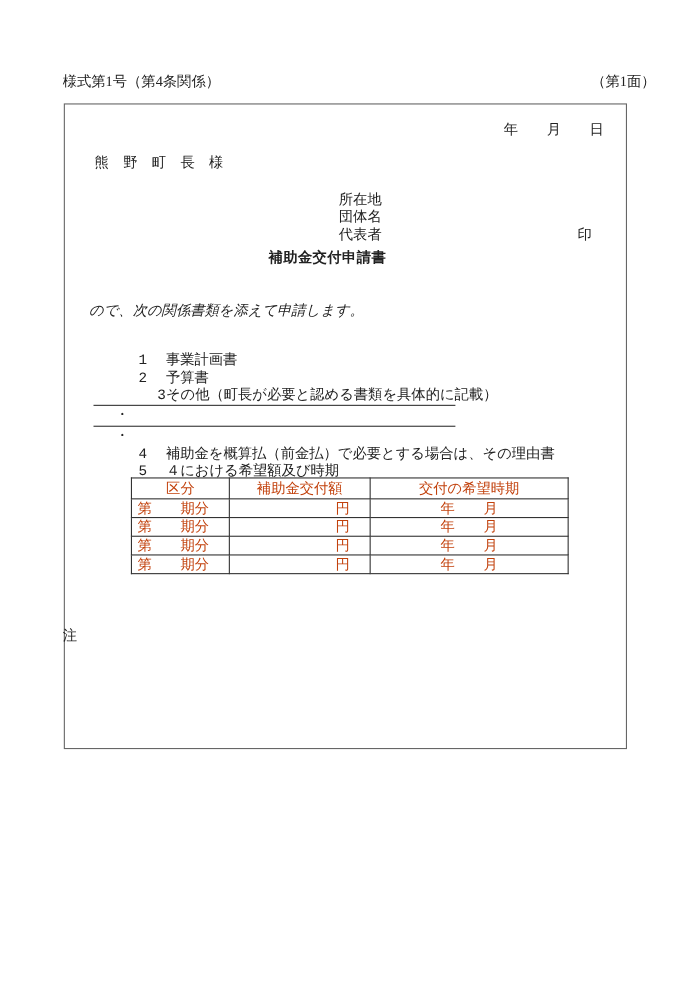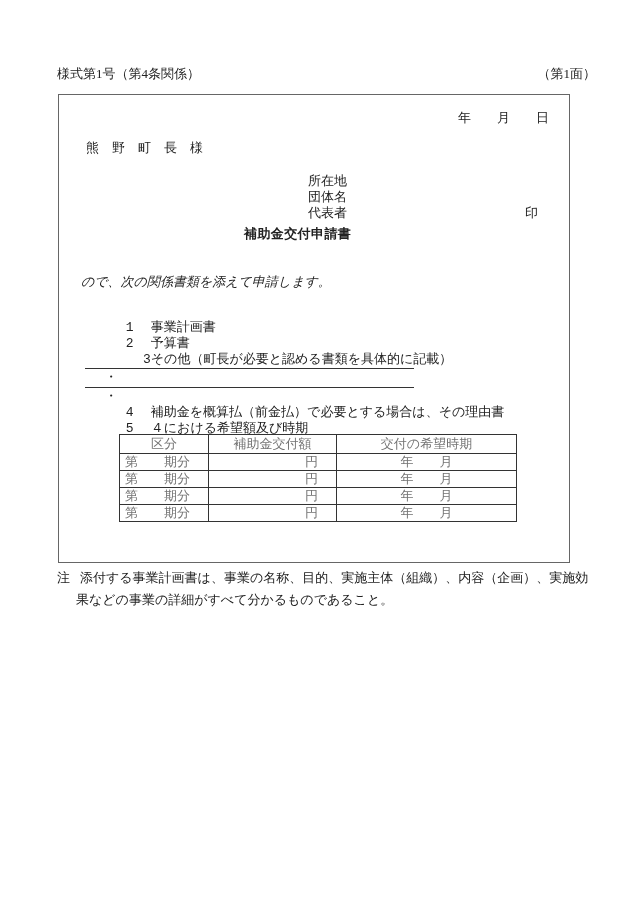--- a/index.html
+++ b/index.html
@@ -18,21 +18,21 @@
     overflow:hidden;
   }
   .abs { position:absolute; white-space:pre; }
 
   .form-number { left:57px; top:66px; }
   .page-face   { right:34px; top:66px; }
 
   .form-box {
     position:absolute;
     left:58px; top:94px;
-    width:512px; height:469px;
+    width:512px; height:587px;
     border:1px solid #666666;
   }
   .date-line { right:0; top:15px; left:0; text-align:right; padding-right:20px; }
   .addressee { left:27px; top:45px; }
   .submitter-line { left:249px; }
   .sub-1 { top:78px; }
   .sub-2 { top:94px; }
   .sub-3 { top:110px; }
   .seal  { left:466px; top:110px; }
   .doc-title { left:185px; top:131px; letter-spacing:0.4px;font-weight:bold; }
@@ -56,21 +56,21 @@
   .bl-1 { top:258px; }
   .bl-2 { top:277px; }
 
   .schedule-table {
     position:absolute;
     left:60px; top:339px;
     border-collapse:collapse;
     table-layout:fixed;
     font-size:13px;
     line-height:16px;
-    color:#737373;
+    color:#c2410c;
   }
   .schedule-table th, .schedule-table td {
     border:1px solid #333333;
     font-weight:normal;
     white-space:pre;
     padding:0;
   }
   .schedule-table th { height:19px; text-align:center; }
   .schedule-table td { height:17px; }
   .col-kubun  { width:89px; }
@@ -164,16 +164,14 @@
           <td class="cell-kubun">第　　期分</td>
           <td class="cell-amount">円</td>
           <td class="cell-period">年　　月</td>
         </tr>
       </tbody>
     </table>
 
   </div>
 
   <div class="abs note-label">注</div>
-  <div class="abs note-line1">添付する事業計画書は、事業の名称、目的、実施主体（組織）、内容（企画）、実施効</div>
-  <div class="abs note-line2">果などの事業の詳細がすべて分かるものであること。</div>
 
 </div>
 
 </body></html>

